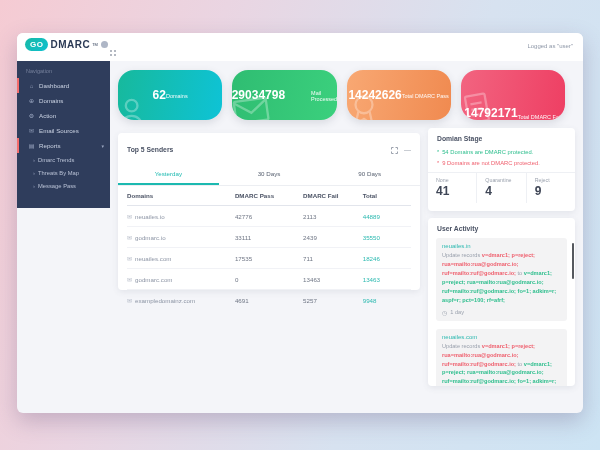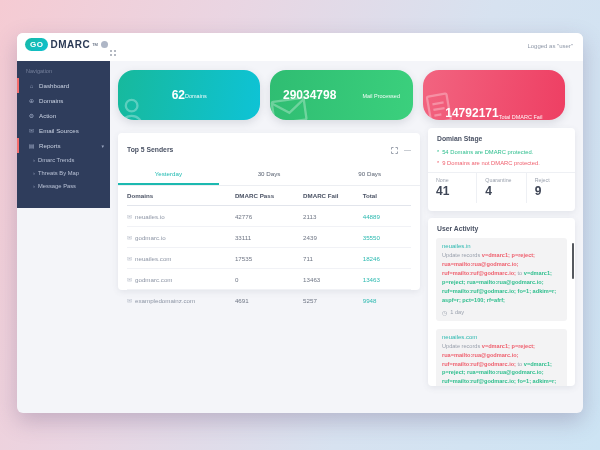--- a/index.html
+++ b/index.html
@@ -164,20 +164,28 @@
         <div class="lbl">Domains</div>
       </div>
       <div class="card card2">
         <svg width="38" height="32" viewBox="0 0 26 20" fill="none" stroke="#fff" stroke-width="1.6">
             <rect x="2" y="3" width="22" height="15" rx="1" transform="rotate(-8 13 10)"></rect>
             <path d="M2 4l11 8 11-8" transform="rotate(-8 13 10)"></path>
           </svg>
         <div class="num">29034798</div>
         <div class="lbl">Mail Processed</div>
       </div>
+      <div class="card card3">
+        <svg width="34" height="34" viewBox="0 0 22 24" fill="none" stroke="#fff" stroke-width="1.6">
+            <circle cx="11" cy="9" r="6"></circle>
+            <path d="M7 14l-2 9 6-4 6 4-2-9"></path>
+          </svg>
+        <div class="num">14242626</div>
+        <div class="lbl">Total DMARC Pass</div>
+      </div>
       <div class="card card4">
         <svg width="32" height="34" viewBox="0 0 20 24" fill="none" stroke="#fff" stroke-width="1.6">
             <rect x="3" y="2" width="14" height="19" rx="1" transform="rotate(-10 10 12)"></rect>
             <path d="M6 8h8M6 12h8M6 16h5" transform="rotate(-10 10 12)"></path>
           </svg>
         <div class="num">14792171</div>
         <div class="lbl">Total DMARC Fail</div>
       </div>
     </div>
 

